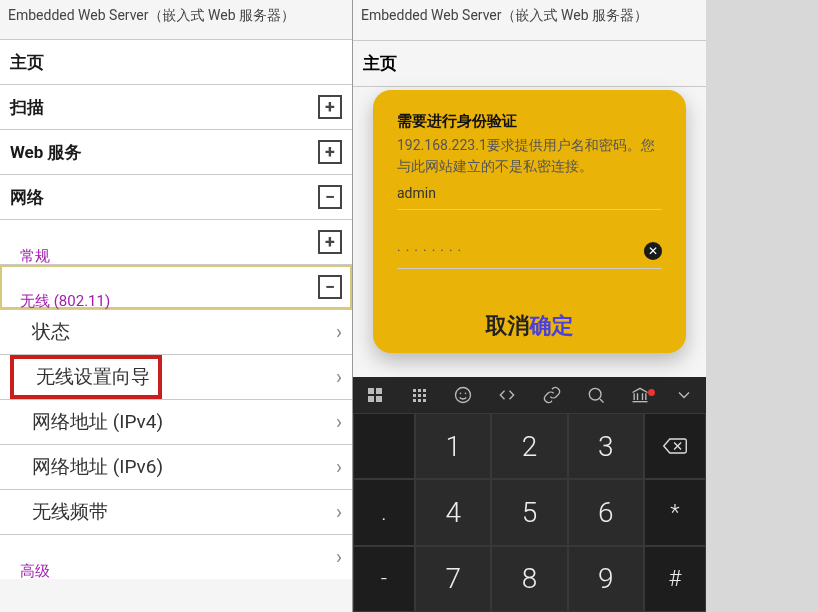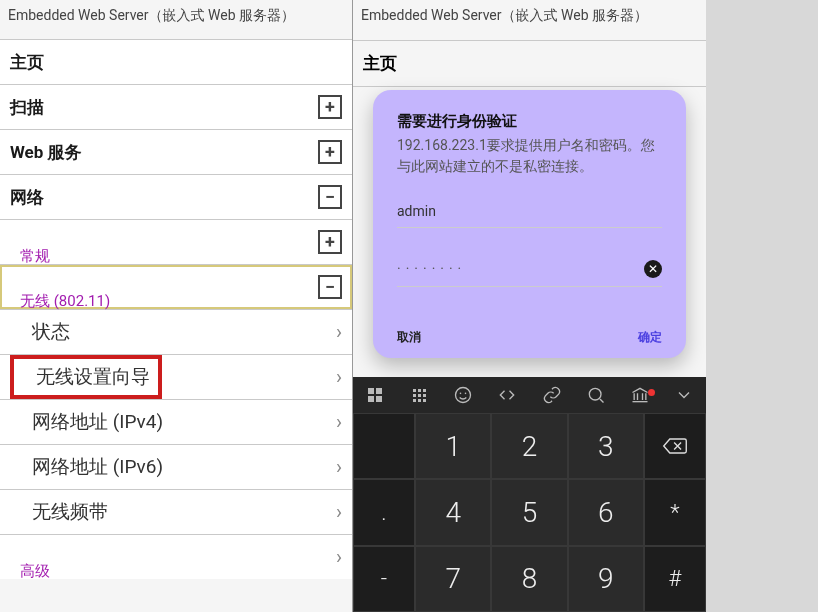--- a/index.html
+++ b/index.html
@@ -14,28 +14,28 @@
   .row.sub .lbl{font-weight:400;padding-left:10px;font-size:15px;color:#a21caf;margin-top:28px;}
   .row.sub2 .lbl{font-weight:400;padding-left:22px;font-size:19px;color:#333;}
   .iconbox{width:20px;height:20px;border:2px solid #444;display:flex;align-items:center;justify-content:center;font-size:18px;line-height:1;color:#444;font-weight:700;}
   .chev{color:#888;font-size:20px;}
   .row.hl{box-shadow:inset 0 0 0 2px #d6c97a;}
   .lbl.redbox{border:4px solid #cc1d1d;padding:5px 8px;color:#222;font-size:15px;}
   
   .bg-dim{position:absolute;left:0;top:0;right:0;bottom:0;}
   .bg-head{position:absolute;left:0;top:0;right:0;padding:7px 8px 14px 8px;color:#444;font-size:14px;}
   .bg-row{position:absolute;left:0;top:40px;right:0;height:45px;display:flex;align-items:center;padding:0 10px;border-top:1px solid #c9c9c9;border-bottom:1px solid #c9c9c9;font-size:17px;font-weight:700;}
-  .dialog{position:absolute;left:20px;right:20px;top:90px;background:#c4b5fd;border-radius:18px;box-shadow:0 8px 20px rgba(0,0,0,.25);padding:22px 24px 12px 24px;box-sizing:border-box;}
+  .dialog{position:absolute;left:20px;right:20px;top:90px;background:#eab308;border-radius:18px;box-shadow:0 8px 20px rgba(0,0,0,.25);padding:22px 24px 12px 24px;box-sizing:border-box;}
   .dlg-title{font-size:15px;font-weight:700;color:#111;margin-bottom:4px;}
-  .dlg-msg{font-size:14px;color:#555;line-height:1.5;margin-bottom:18px;}
+  .dlg-msg{font-size:14px;color:#555;line-height:1.5;}
   .field{font-size:14px;color:#333;padding:8px 0;border-bottom:1px solid #ccc;margin-bottom:24px;}
   .field.pw{display:flex;align-items:center;justify-content:space-between;}
   .dots{letter-spacing:5px;color:#555;}
   .clearbtn{width:18px;height:18px;border-radius:50%;background:#1a1a1a;color:#fff;display:flex;align-items:center;justify-content:center;font-size:12px;}
-  .dlg-actions{display:flex;justify-content:space-between;padding-top:18px;font-size:12px;font-weight:700;}
+  .dlg-actions{display:flex;justify-content:center;padding-top:18px;font-size:22px;font-weight:700;}
   .dlg-actions .ok{color:#4a3fe0;}
   .dlg-actions .cancel{color:#222;}
   .kbd{position:absolute;left:0;right:0;bottom:0;height:235px;background:#262626;display:flex;flex-direction:column;}
   .toolbar{height:36px;display:flex;align-items:center;justify-content:space-around;color:#bbb;font-size:16px;}
   .toolbar .titem{position:relative;display:flex;align-items:center;justify-content:center;width:36px;}
   .reddot{position:absolute;top:4px;right:3px;width:7px;height:7px;border-radius:50%;background:#e33;}
   .keys{flex:1;display:grid;grid-template-columns:62px 1fr 1fr 1fr 62px;grid-template-rows:repeat(3,1fr);}
   .key{border:1px solid #383838;display:flex;align-items:center;justify-content:center;color:#eee;font-size:28px;font-weight:300;background:#2b2b2b;}
   .key.side{background:#1d1d1d;font-size:22px;}
   .svg-ico{width:20px;height:20px;stroke:#bbb;fill:none;stroke-width:1.6;}

